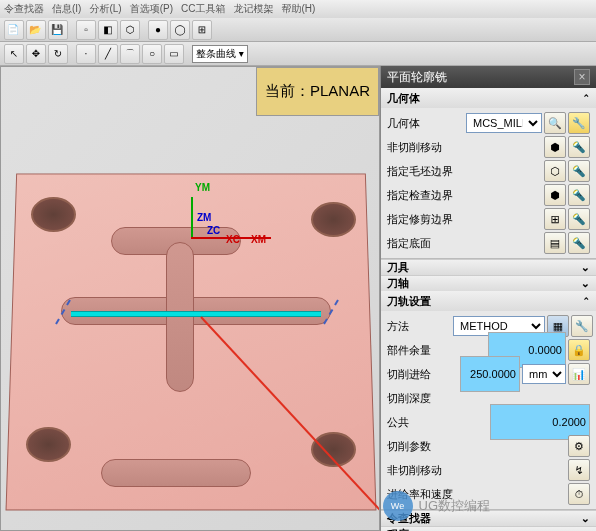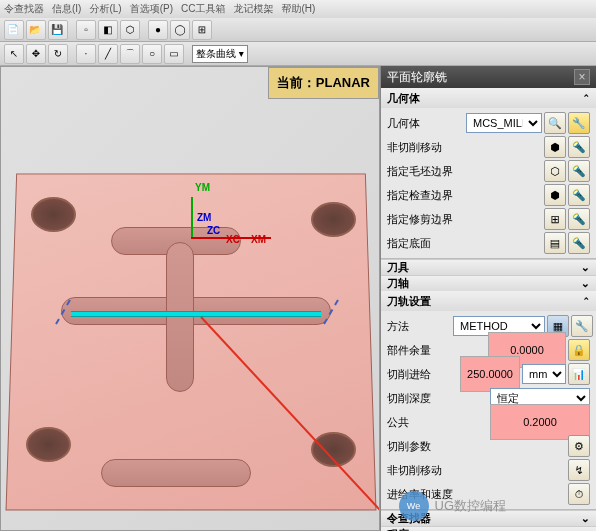--- a/index.html
+++ b/index.html
@@ -4,48 +4,48 @@
 <style>
 * { margin: 0; padding: 0; box-sizing: border-box; }
 body { font-family: "Microsoft YaHei", sans-serif; font-size: 11px; background: #e8e8e8; width: 596px; height: 531px; overflow: hidden; position: relative; }
 .top-menu { height: 18px; background: linear-gradient(#f0f0f0, #d8d8d8); display: flex; align-items: center; padding: 0 4px; gap: 8px; color: #333; font-size: 10px; }
 .top-menu span { color: #555; }
 .toolbar { height: 24px; background: linear-gradient(#e8e8e8, #d0d0d0); border-bottom: 1px solid #aaa; display: flex; align-items: center; gap: 2px; padding: 0 4px; }
 .tb-btn { width: 20px; height: 20px; background: linear-gradient(#f5f5f5, #ddd); border: 1px solid #bbb; border-radius: 2px; display: inline-flex; align-items: center; justify-content: center; font-size: 10px; }
 .tb-sep { width: 4px; }
 .main-area { display: flex; height: calc(100% - 66px); }
 .viewport { flex: 1; background: linear-gradient(135deg, #e0e0e0, #d5d5d5); position: relative; border: 1px solid #999; }
-.status-bar { position: absolute; top: 0; right: 0; background: #e8d080; padding: 6px 8px; font-size: 13px; border: 1px solid #999; font-weight: bold; }
+.status-bar { position: absolute; top: 0; right: 0; background: #e8d080; padding: 14px 8px; font-size: 15px; border: 1px solid #999; }
 .model { position: absolute; top: 100px; left: 10px; width: 360px; height: 340px; }
 .plate { position: absolute; inset: 0; background: linear-gradient(160deg, #f0c0b8, #e8a8a0); border: 1px solid #a06058; transform: perspective(800px) rotateX(8deg); }
 .hole { position: absolute; width: 45px; height: 35px; border-radius: 50%; background: radial-gradient(#604038, #805048); border: 2px solid #906050; }
 .slot { position: absolute; background: linear-gradient(#d09890, #c08880); border: 1px solid #a06058; border-radius: 14px; }
 .cut-line { position: absolute; height: 6px; background: #00e0e0; border-top: 1px solid #00a0a0; border-bottom: 1px solid #00a0a0; }
 .axis-label { position: absolute; font-size: 10px; font-weight: bold; }
 .axis-y { color: #0a0; } .axis-x { color: #c00; } .axis-z { color: #00c; }
 .coord-marker { position: absolute; }
 .dash-line { position: absolute; width: 28px; height: 1px; border-top: 2px dashed #4060c0; }
 .panel { width: 216px; background: #e8e8e8; border-left: 1px solid #888; display: flex; flex-direction: column; }
 .panel-title { height: 22px; background: linear-gradient(#5a5a5a, #3a3a3a); color: #fff; display: flex; align-items: center; justify-content: space-between; padding: 11px 6px; font-size: 12px; }
 .panel-close { width: 16px; height: 16px; background: #666; border: 1px solid #888; color: #ccc; text-align: center; line-height: 14px; cursor: pointer; }
 .section { border-bottom: 1px solid #bbb; }
 .section-header { height: 20px; background: linear-gradient(#f0f0f0, #dcdcdc); display: flex; align-items: center; justify-content: space-between; padding: 0 6px; font-weight: bold; cursor: pointer; }
 .section-header .chev { font-size: 9px; }
 .section-body { padding: 3px 6px; background: #e8e8e8; }
 .row { display: flex; align-items: center; height: 24px; gap: 4px; }
 .row-label { flex: 0 0 62px; font-size: 11px; }
 .row-controls { flex: 1; display: flex; justify-content: flex-end; gap: 2px; align-items: center; }
 .dropdown { height: 20px; border: 1px solid #7a9ac0; background: #fff; font-size: 11px; padding: 0 2px; }
-.num-input { height: 36px; border: 1px solid #aaa; background: #fca5a5; text-align: center; font-size: 11px; padding: 0 3px; }
+.num-input { height: 36px; border: 1px solid #aaa; background: #7dd3fc; text-align: right; font-size: 11px; padding: 0 3px; }
 .sq-btn { width: 22px; height: 22px; border: 1px solid #999; background: linear-gradient(#f8f8f0, #e8e0c8); display: inline-flex; align-items: center; justify-content: center; font-size: 11px; border-radius: 2px; cursor: pointer; }
 .sq-btn.yellow { background: linear-gradient(#fff0a0, #f0d060); }
 .sq-btn.blue { background: linear-gradient(#d0e0f0, #a0c0e0); }
 .collapsed-bar { height: 20px; background: linear-gradient(#f0f0f0, #dcdcdc); display: flex; align-items: center; justify-content: space-between; padding: 0 6px; font-weight: bold; border-top: 1px solid #ccc; cursor: pointer; }
 .arrow-annotation { position: absolute; pointer-events: none; }
-.watermark { position: absolute; bottom: 10px; right: 90px; display: flex; align-items: center; gap: 6px; color: #888; font-size: 13px; opacity: 0.85; }
+.watermark { position: absolute; bottom: 10px; right: 106px; display: flex; align-items: center; gap: 6px; color: #888; font-size: 13px; opacity: 0.85; }
 .watermark .circle { width: 30px; height: 30px; border-radius: 50%; background: #4a90d0; display: flex; align-items: center; justify-content: center; color: #fff; font-size: 9px; }
 .combo-sm { display: inline-flex; align-items: center; border: 1px solid #888; background: #fff; height: 18px; font-size: 10px; padding: 0 3px; }
 </style>
 </head>
 <body>
 
 <div class="top-menu">
   <span>令查找器</span>
   <span>信息(I)</span>
   <span>分析(L)</span>
@@ -212,23 +212,20 @@
         <div class="row">
           <div class="row-label">切削进给</div>
           <div class="row-controls">
             <input class="num-input" style="width: 60px;" value="250.0000">
             <select class="dropdown" style="width:44px;"><option>mmpr</option></select>
             <div class="sq-btn">📊</div>
           </div>
         </div>
         <div class="row">
           <div class="row-label">切削深度</div>
-          <div class="row-controls">
-            <select class="dropdown" style="width:100px;"><option>恒定</option></select>
-          </div>
         </div>
         <div class="row">
           <div class="row-label">公共</div>
           <div class="row-controls">
             <input class="num-input" style="width: 100px;" value="0.2000">
           </div>
         </div>
         <div class="row">
           <div class="row-label" style="flex:1">切削参数</div>
           <div class="row-controls">

